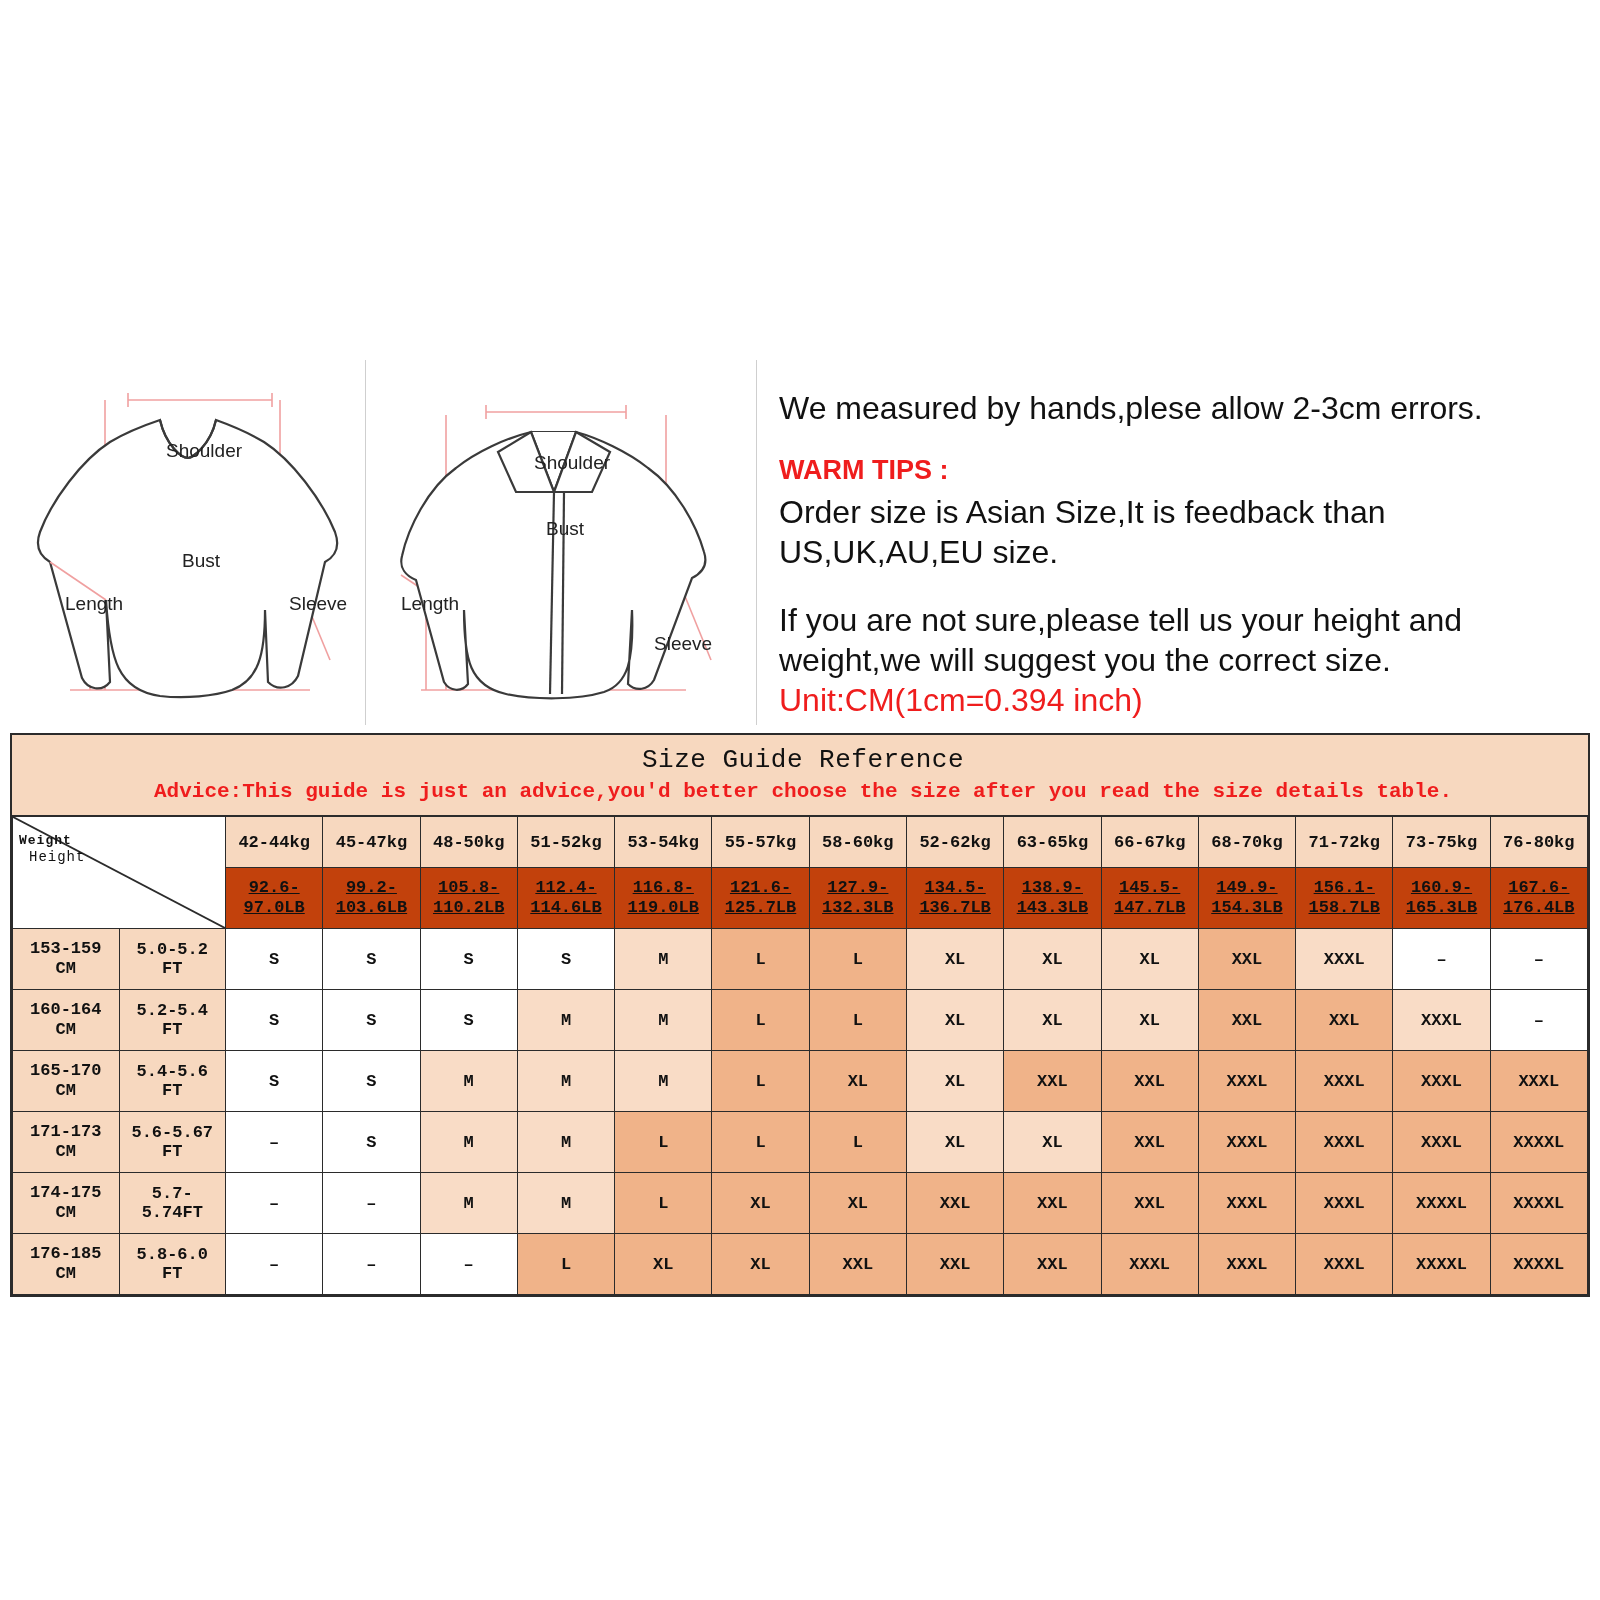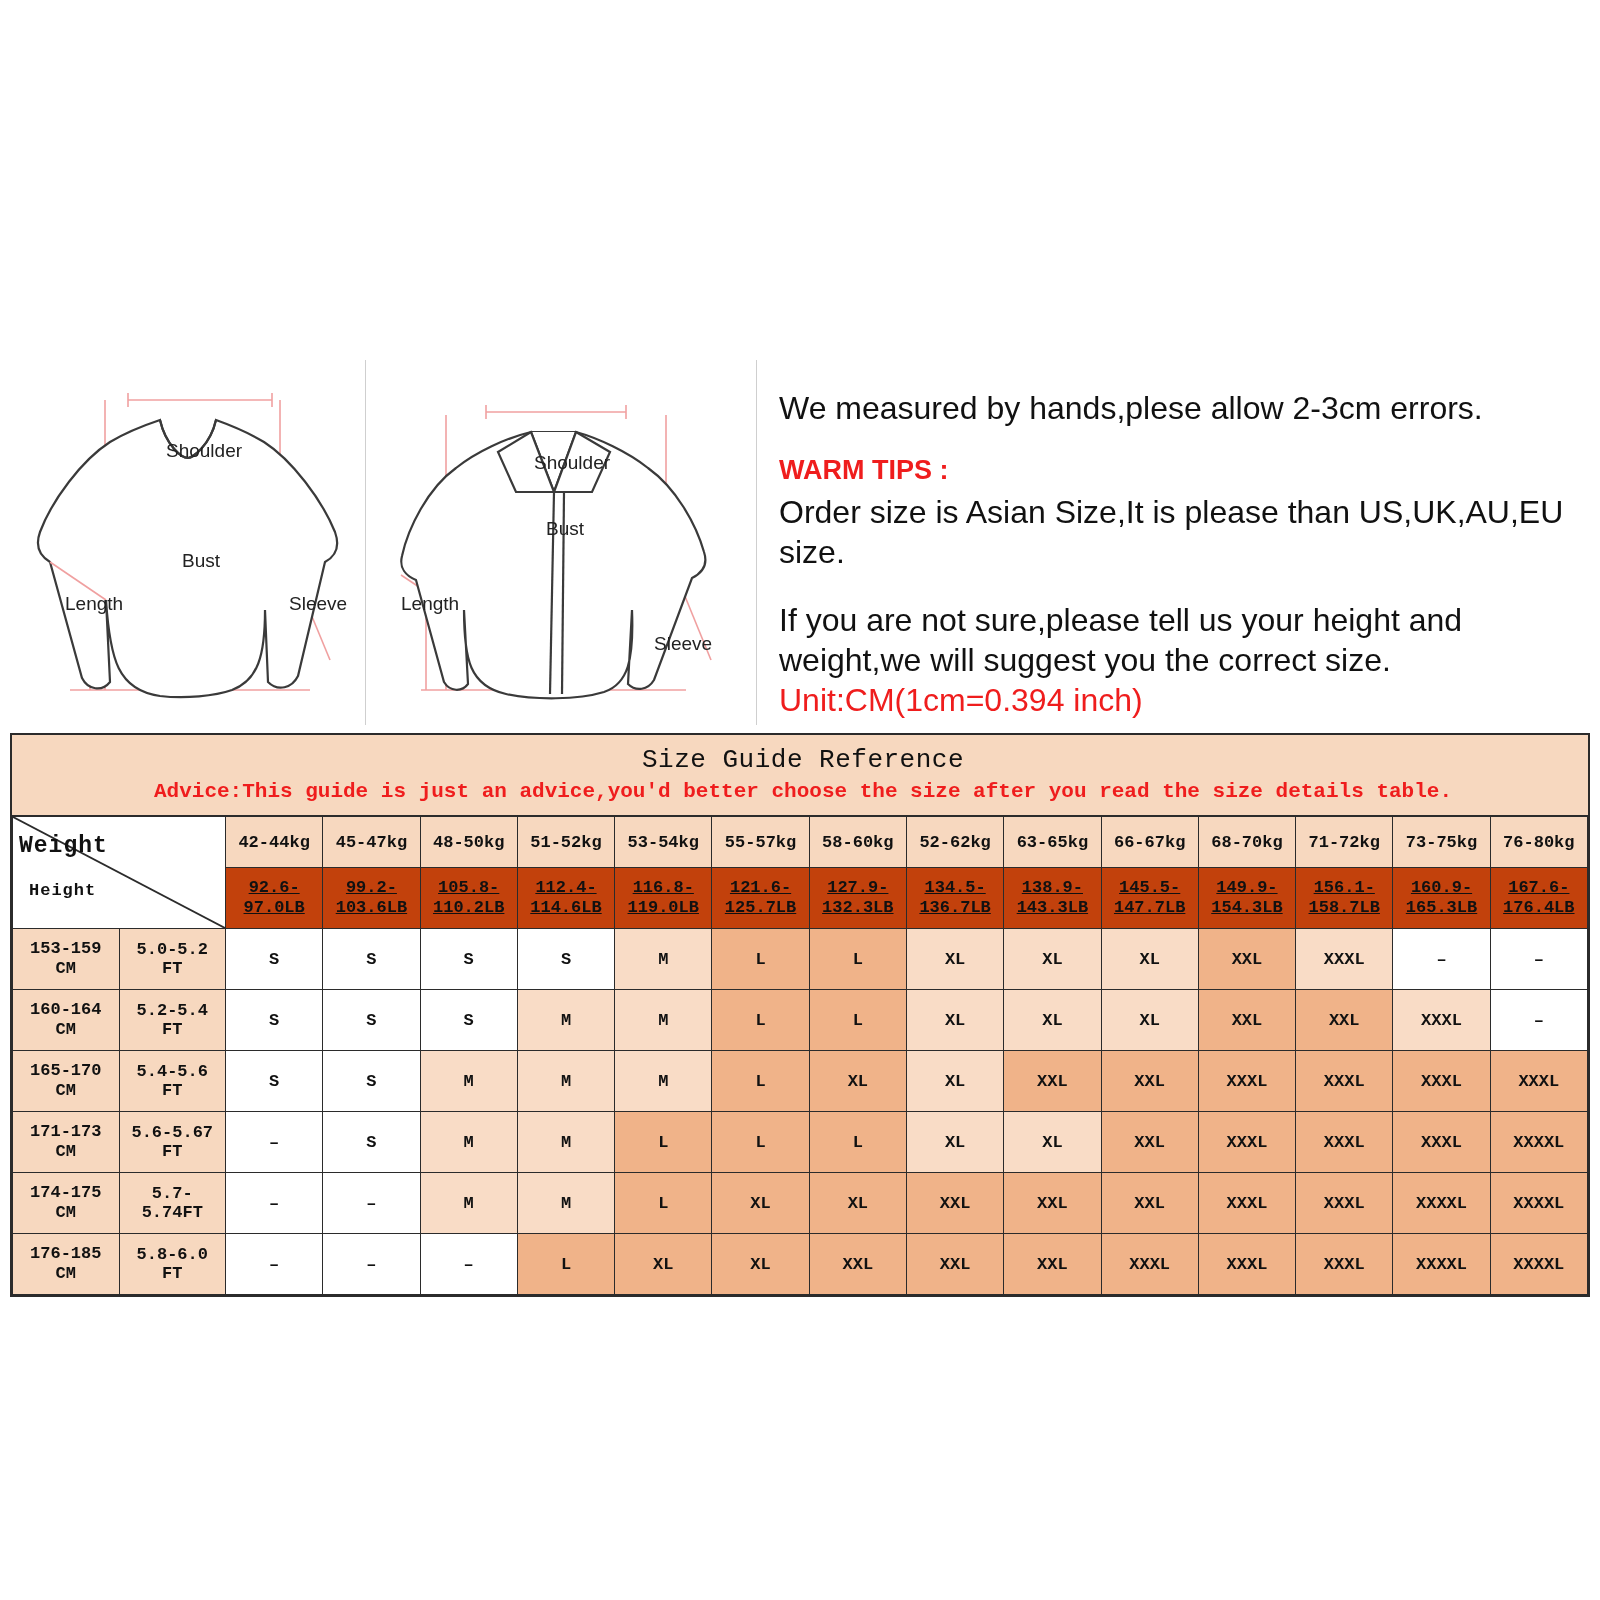--- a/index.html
+++ b/index.html
@@ -126,32 +126,32 @@
   }
   .corner .diag {
     position: absolute;
     left: 0; top: 0;
     width: 100%; height: 100%;
   }
   .corner .w-lbl {
     position: absolute;
     left: 6px;
     top: 16px;
-    font-size: 23px;
+    font-size: 13px;
     font-family: "Liberation Mono", monospace;
     font-weight: bold;
     letter-spacing: 1px;
   }
   .corner .h-lbl {
     position: absolute;
     left: 16px;
-    top: 64px;
-    font-size: 17px;
-    font-family: "Liberation Mono", monospace;
-    font-weight: bold;
+    top: 32px;
+    font-size: 14px;
+    font-family: "Liberation Mono", monospace;
+    font-weight: normal;
     letter-spacing: 1px;
   }
   .kg-cell { background: #f7d8bf; height: 38px; }
   .lb-cell { background: #c2410c; height: 48px; line-height: 20px; text-decoration: underline; }
   .ht-cm { background: #f7d8bf; width: 100px; line-height: 20px; }
   .ht-ft { background: #f7d8bf; width: 112px; }
   td.v { height: 48px; }
 </style>
 </head>
 <body>
@@ -223,21 +223,21 @@
       </svg>
       <div class="diag-label" style="left:168px; top:92px;">Shoulder</div>
       <div class="diag-label" style="left:180px; top:158px;">Bust</div>
       <div class="diag-label" style="left:35px; top:233px;">Length</div>
       <div class="diag-label" style="left:288px; top:273px;">Sleeve</div>
     </div>
 
     <div class="tips-cell">
       <div class="tips-line">We measured by hands,plese allow 2-3cm errors.</div>
       <div class="tips-line warm">WARM TIPS :</div>
-      <div class="tips-line">Order size is Asian Size,It is please than US,UK,AU,EU size.</div>
+      <div class="tips-line">Order size is Asian Size,It is feedback than US,UK,AU,EU size.</div>
       <div class="tips-gap"></div>
       <div class="tips-line">If you are not sure,please tell us your height and</div>
       <div class="tips-line">weight,we will suggest you the correct size.</div>
       <div class="tips-line red">Unit:CM(1cm=0.394 inch)</div>
     </div>
   </div>
 
   <div class="table-wrap">
     <div class="tbl-header">
       <div class="tbl-title">Size Guide Reference</div>

